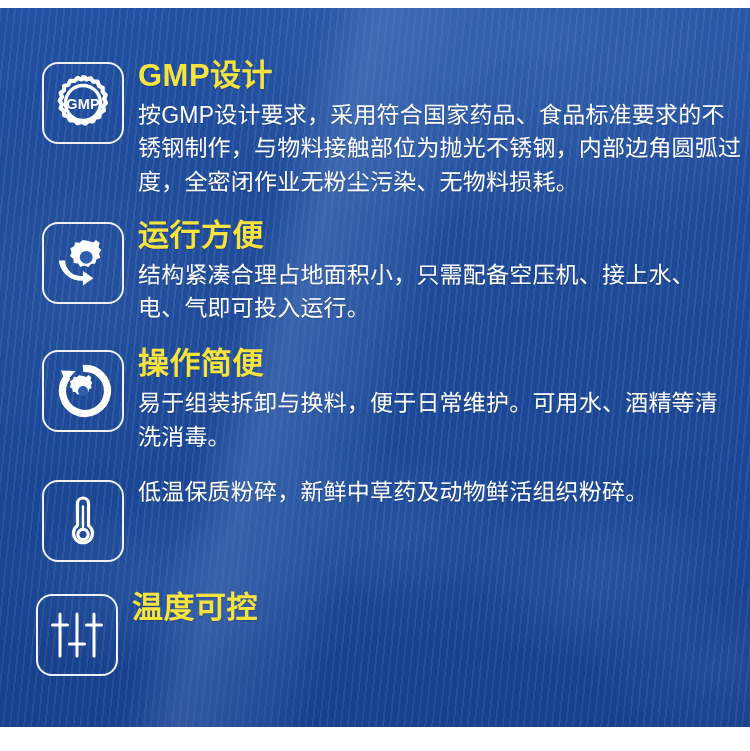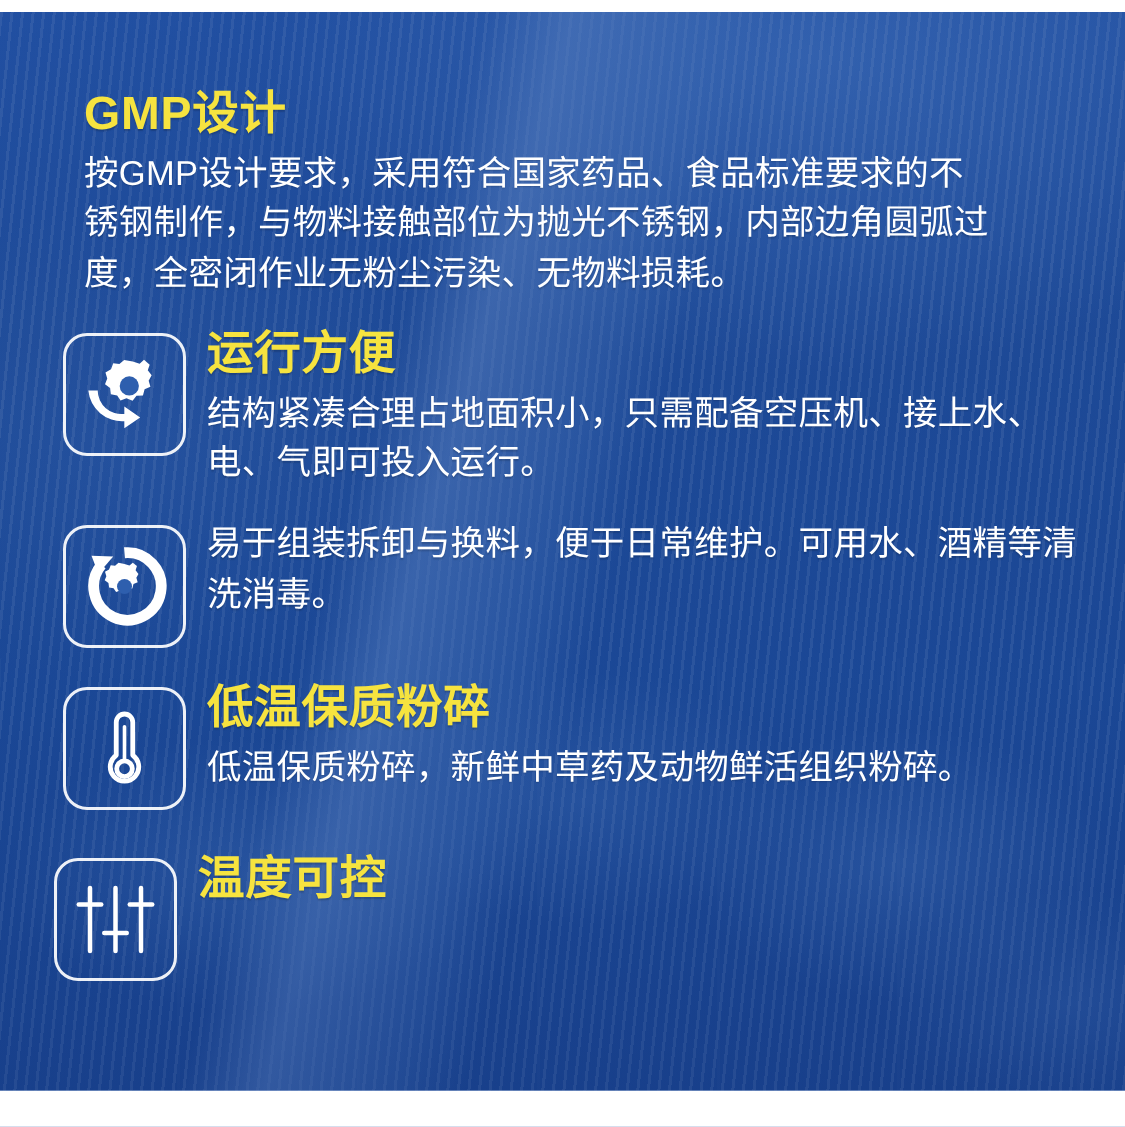--- a/index.html
+++ b/index.html
@@ -150,20 +150,30 @@
 
   <div class="banner">
     <div class="photo"></div>
     <div class="photo-lines"></div>
     <div class="tint"></div>
   </div>
 
   <div class="features">
 
     <div class="feature f1">
+      <div class="icon-box">
+        <svg width="58" height="58" viewBox="0 0 58 58" aria-hidden="true">
+          <g fill="none" stroke="#ffffff">
+            <path stroke-width="4.2" stroke-linejoin="round" fill="none" d="M29 3.2
+                 l3.6 2.4 4.1-1.4 2.6 3.4 4.3 .1 1.3 4.2 3.9 1.9 -.2 4.3 3.1 3 -1.6 4.0 2.0 3.8 -2.8 3.3 .6 4.3 -3.7 2.2 -.9 4.2 -4.2 .9 -2.2 3.7 -4.3-.6 -3.3 2.8 -3.8-2.0 -4.0 1.6 -3.0-3.1 -4.3 .2 -1.9-3.9 -4.2-1.3 -.1-4.3 -3.4-2.6 1.4-4.1 -2.4-3.6 2.4-3.6 -1.4-4.1 3.4-2.6 .1-4.3 4.2-1.3 1.9-3.9 4.3 .2 3.0-3.1 4.0 1.6 3.8-2.0z" transform="translate(0,0)"></path>
+            <circle cx="29" cy="29" r="17.5" stroke-width="3.4"></circle>
+          </g>
+          <text x="29" y="34.5" text-anchor="middle" font-family="'Liberation Sans', sans-serif" font-size="14.5" font-weight="bold" fill="#ffffff" letter-spacing="0.2">GMP</text>
+        </svg>
+      </div>
       <div class="feature-text">
         <h3 class="feature-title">GMP设计</h3>
         <p class="feature-desc">按GMP设计要求，采用符合国家药品、食品标准要求的不锈钢制作，与物料接触部位为抛光不锈钢，内部边角圆弧过度，全密闭作业无粉尘污染、无物料损耗。</p>
       </div>
     </div>
 
     <div class="feature f2">
       <div class="icon-box">
         <svg width="56" height="56" viewBox="0 0 56 56" aria-hidden="true">
           <g fill="#ffffff">
@@ -186,36 +196,36 @@
           <path d="M29 6.5 A22.5 22.5 0 1 1 13.6 14.6" fill="none" stroke="#ffffff" stroke-width="7.2" stroke-linecap="butt"></path>
           <polygon points="7.0,8.5 21.5,9.0 11.5,20.5" fill="#ffffff"></polygon>
 
           <g fill="#ffffff">
             <path d="M29 14.0 l3.3 1.0 2.2-1.9 2.8 2.3 -.9 2.8 1.9 2.4 -1.4 2.6 .9 2.9 -2.8 1.2 -.8 3.0 -3.1 .2 -1.9 2.3 -3.0-1.2 -2.8 1.1 -1.7-2.5 -3.0-.5 -.4-3.0 -2.5-1.8 1.1-2.8 -.9-2.9 2.7-1.5 1.1-2.9 2.9 .4 2.3-2.0z" transform="translate(0,0)"></path>
             <circle cx="29" cy="29" r="5.0" fill="#2e5fae"></circle>
           </g>
         </svg>
       </div>
       <div class="feature-text">
+        <h3 class="feature-title">操作简便</h3>
         <p class="feature-desc">易于组装拆卸与换料，便于日常维护。可用水、酒精等清洗消毒。</p>
       </div>
     </div>
 
     <div class="feature f4">
       <div class="icon-box">
         <svg width="54" height="56" viewBox="0 0 54 56" aria-hidden="true">
           <g fill="none" stroke="#ffffff" stroke-width="3.2">
             <path d="M21.5 10.5 a5.5 5.5 0 0 1 11 0 l0 22.0 a9.5 9.5 0 1 1 -11 0 z" stroke-linejoin="round"></path>
             <circle cx="27" cy="41.5" r="5.2"></circle>
             <line x1="27" y1="13.5" x2="27" y2="36.5" stroke-width="2.4" stroke-linecap="round"></line>
           </g>
         </svg>
       </div>
       <div class="feature-text">
-        <h3 class="feature-title">低温保质粉碎</h3>
         <p class="feature-desc">低温保质粉碎，新鲜中草药及动物鲜活组织粉碎。</p>
       </div>
     </div>
 
     <div class="feature f5">
       <div class="icon-box">
         <svg width="56" height="54" viewBox="0 0 56 54" aria-hidden="true">
           <g stroke="#ffffff" stroke-width="3.0" stroke-linecap="round">
 
             <line x1="11" y1="6" x2="11" y2="48"></line>

